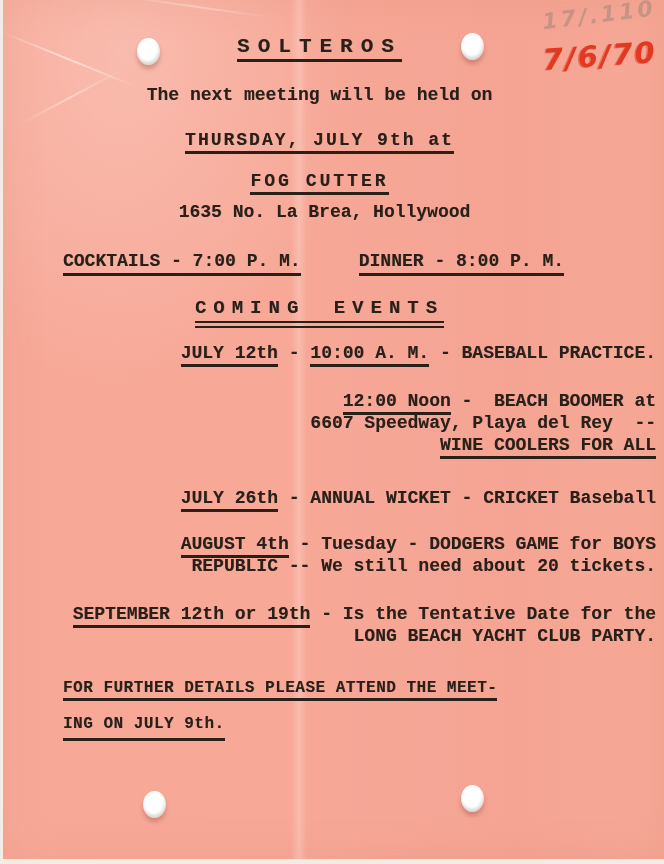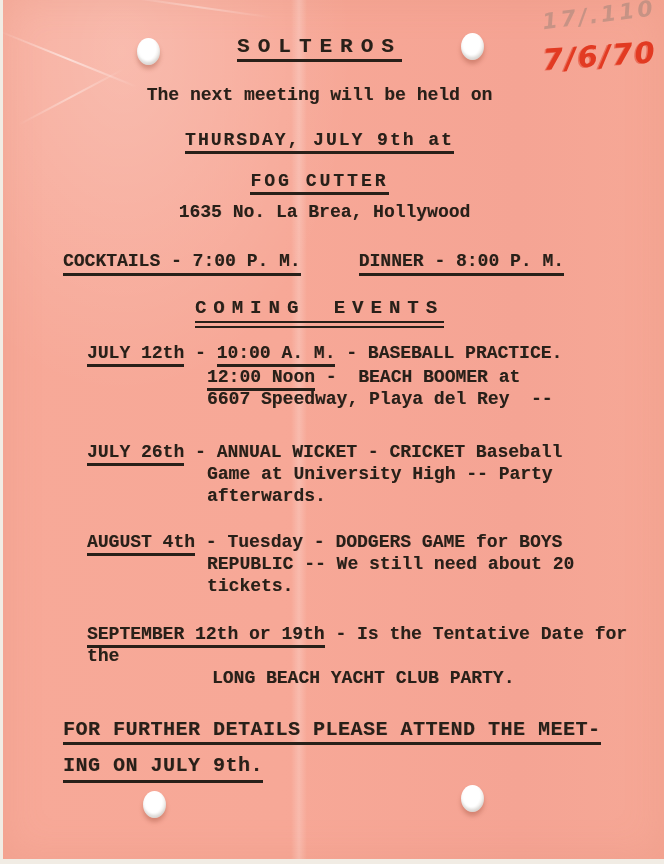--- a/index.html
+++ b/index.html
@@ -37,27 +37,27 @@
   .u{border-bottom:3px solid #282019;padding-bottom:1px;}
   .u2{border-bottom:7px double #282019;padding-bottom:2px;}
   .title{font-size:21px;letter-spacing:8px;}
   .intro{margin-top:26px;}
   .thursday{margin-top:23px;font-size:18px;letter-spacing:2px;}
   .venue{margin-top:19px;letter-spacing:3px;}
   .address{margin-top:9px;padding-left:10px;}
   .mealrow{display:flex;justify-content:space-between;margin-top:27px;
            padding-left:60px;padding-right:100px;}
   .coming{margin-top:21px;font-size:19px;letter-spacing:7px;word-spacing:10px;}
-  .events{padding-left:84px;padding-right:8px;}
+  .events{padding-left:60px;padding-right:8px;text-align:right;}
   .event{margin-top:0;}
   .ev1{margin-top:23px;} .ev2{margin-top:31px;} .ev3{margin-top:24px;} .ev4{margin-top:26px;}
   .indent{margin-left:120px;}
   .indent2{margin-left:125px;}
-  .gap{margin-top:2px;}
-  .footer{padding-left:60px;margin-top:28px;font-size:20px;line-height:26px;letter-spacing:0.5px;}
+  .gap{margin-top:26px;}
+  .footer{padding-left:60px;margin-top:28px;font-size:16px;line-height:26px;letter-spacing:0.5px;}
   .footer .f2{margin-top:10px;display:inline-block;}
   .sig{text-align:right;padding-right:92px;margin-top:9px;font-size:19px;letter-spacing:2px;}
   .pad-top{padding-top:36px;}
 </style>
 </head>
 <body>
 
 <div class="page">
   <div class="paper">
 
@@ -92,25 +92,25 @@
       </div>
 
       <div class="center cline coming"><span class="u2">COMING EVENTS</span></div>
 
       <div class="events">
 
         <div class="event ev1">
           <div class="line"><span class="u">JULY 12th</span><span> - </span><span class="u">10:00 A. M.</span><span> - BASEBALL PRACTICE.</span></div>
           <div class="line indent gap"><span class="u">12:00 Noon</span><span> -  BEACH BOOMER at</span></div>
           <div class="line indent">6607 Speedway, Playa del Rey  --</div>
+          <div class="line indent"><span class="u">WINE COOLERS FOR ALL</span></div>
         </div>
 
         <div class="event ev2">
           <div class="line"><span class="u">JULY 26th</span><span> - </span><span>ANNUAL WICKET - CRICKET Baseball</span></div>
-          <div class="line indent">Game at University High -- Party afterwards.</div>
         </div>
 
         <div class="event ev3">
           <div class="line"><span class="u">AUGUST 4th</span><span> - Tuesday - DODGERS GAME for BOYS</span></div>
           <div class="line indent">REPUBLIC -- We still need about 20 tickets.</div>
         </div>
 
         <div class="event ev4">
           <div class="line"><span class="u">SEPTEMBER 12th or 19th</span><span> - Is the Tentative Date for the</span></div>
           <div class="line indent2">LONG BEACH YACHT CLUB PARTY.</div>

